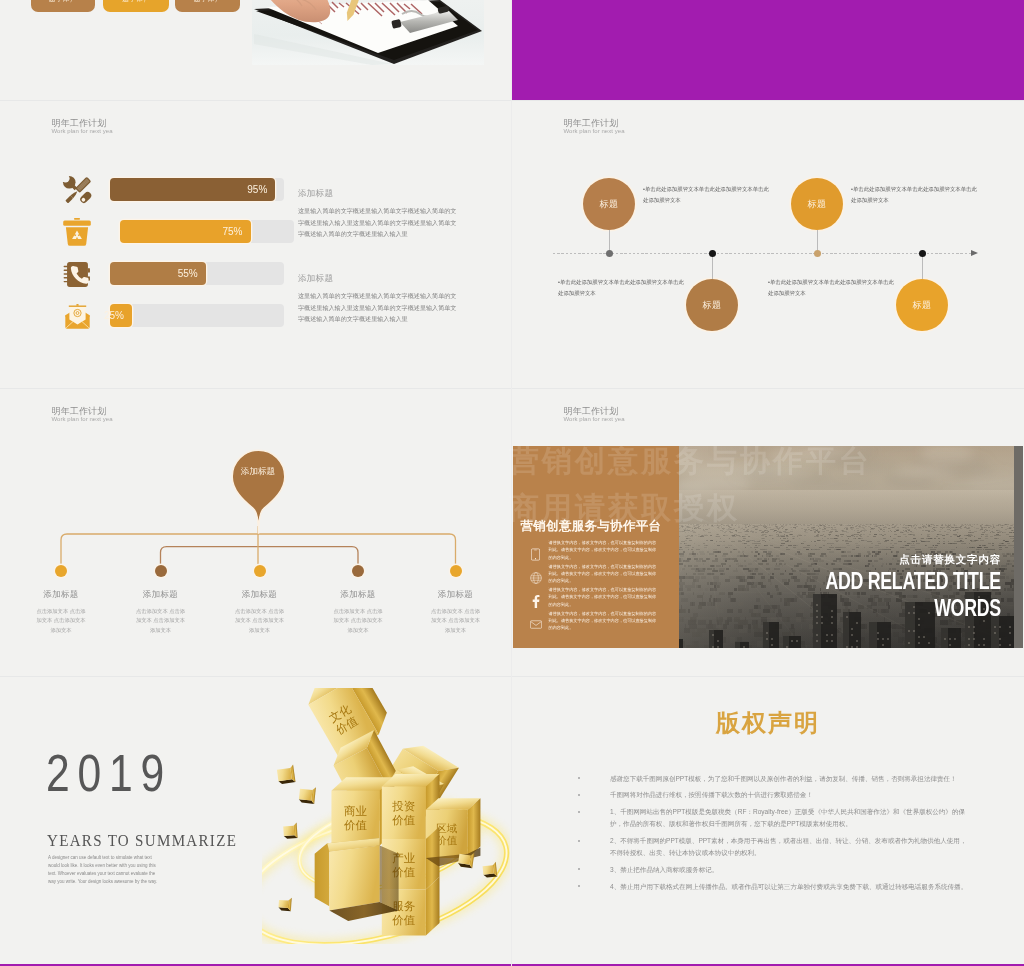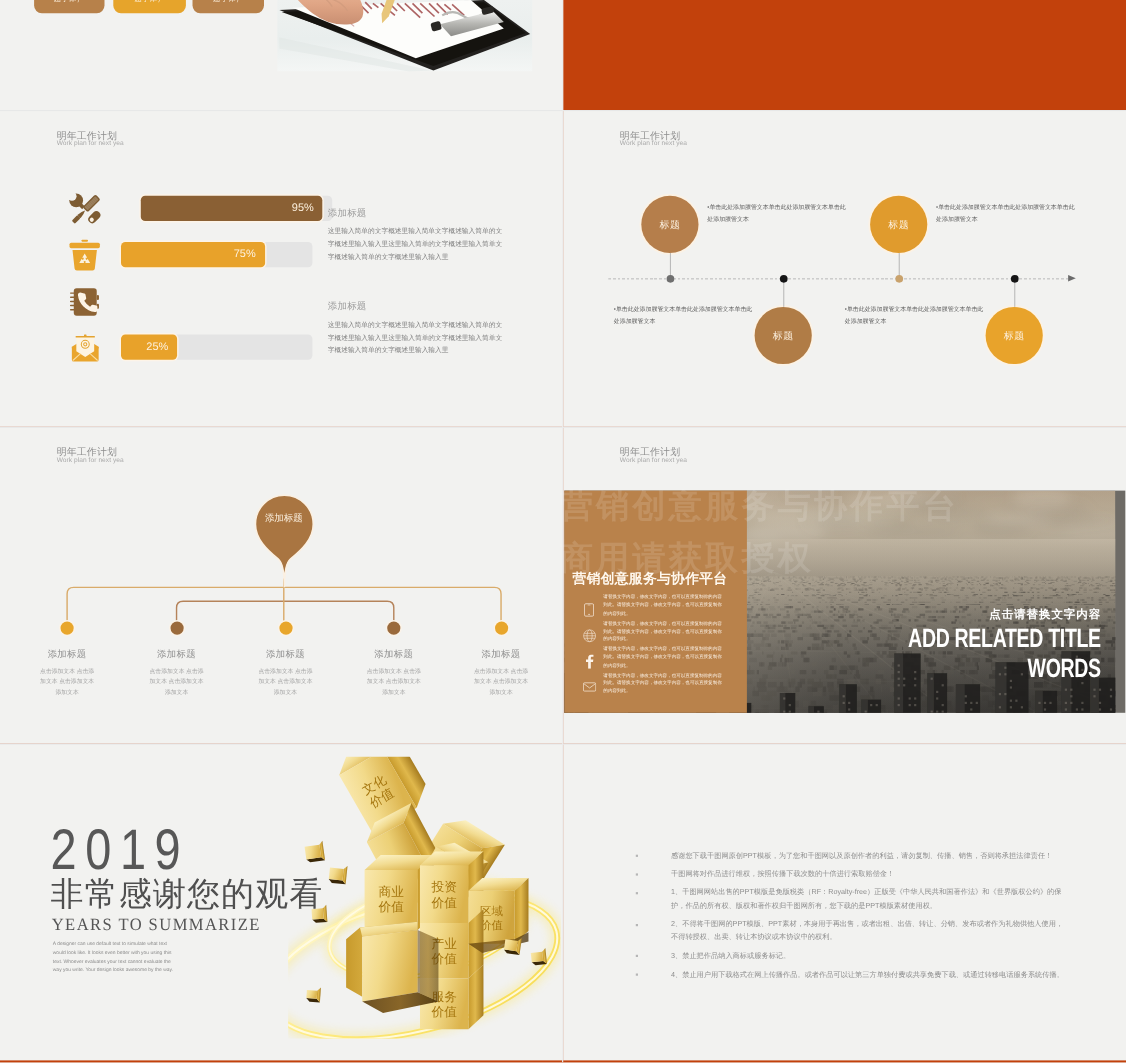--- a/index.html
+++ b/index.html
@@ -1,21 +1,21 @@
 <!DOCTYPE html>
 <html><head>
 <meta charset="utf-8">
 <title>PPT Template Preview</title>
 <style>
 
   *{box-sizing:border-box;}
   html,body{margin:0;padding:0;background:#f2f2f0;}
   body{width:1024px;height:966px;overflow:hidden;
        font-family:"Liberation Sans",sans-serif;}
-  .page{position:relative;width:1024px;height:966px;background:#c2410c;overflow:hidden;}
+  .page{position:relative;width:1024px;height:966px;background:#a21caf;overflow:hidden;}
   .slide{position:absolute;width:512px;height:288px;background:#f2f2f0;overflow:hidden;}
   .hsep{position:absolute;left:0;width:1024px;height:1px;background:#e7e8e8;}
   .vsep{position:absolute;width:1px;background:#ececec;}
   .shead{position:absolute;left:51.5px;top:17px;}
   .shead .cn{font-size:9px;color:#8d8d8d;letter-spacing:.15px;line-height:13px;}
   .shead .en{font-size:6px;color:#a9a9a9;letter-spacing:.05px;line-height:9px;margin-top:-3px;}
 
 
   
   .bar-row{position:absolute;left:110px;width:174px;height:23px;}
@@ -208,21 +208,21 @@
   <rect x="-11" y="-19" width="22" height="38" rx="11"></rect>
   <circle cx="0" cy="10" r="5.6" fill="#fbf2e4"></circle>
  </g>
 
  <g transform="translate(34,68) rotate(-135)" fill="#7d5c33">
   <rect x="-6" y="-24" width="12" height="22" rx="3"></rect>
   <path d="M-6 -2h12l-2.2 14-3.8 10-3.8-10z"></path>
  </g>
 </svg>
       </div>
-      <div class="bar-row" style="top:78px;margin-left:18px;">
+      <div class="bar-row" style="top:78px;">
         <div class="bar-track"></div>
         <div class="bar-fill" style="width:165.3px;background:#8a6034;">
           <span class="bar-pct">95%</span>
         </div>
       </div>
       <div class="bicon" style="top:116px;">
         <svg viewBox="0 0 100 100" width="30" height="30">
  <g fill="#e9a52d">
   <rect x="40" y="3" width="20" height="6" rx="2.5"></rect>
   <path d="M9 12h82a5 5 0 0 1 5 5v7a5 5 0 0 1-5 5H9a5 5 0 0 1-5-5v-7a5 5 0 0 1 5-5z"></path>
@@ -236,41 +236,47 @@
    <g transform="rotate(120)">
                 <path d="M0 -19 L7.6 -6 L3 -6 L3 2 L-3 2 L-3 -6 L-7.6 -6 Z"></path>
               </g>
    <g transform="rotate(240)">
                 <path d="M0 -19 L7.6 -6 L3 -6 L3 2 L-3 2 L-3 -6 L-7.6 -6 Z"></path>
               </g>
   </g>
  </g>
 </svg>
       </div>
-      <div class="bar-row" style="top:120px;">
+      <div class="bar-row" style="top:120px;margin-left:10px;">
         <div class="bar-track"></div>
         <div class="bar-fill" style="width:130.5px;background:#e8a22a;">
           <span class="bar-pct">75%</span>
         </div>
       </div>
       <div class="bicon" style="top:158px;">
         <svg viewBox="0 0 100 100" width="29" height="29">
  <g fill="#8c6334">
   <rect x="14" y="7" width="72" height="86" rx="9"></rect>
   <rect x="2" y="20" width="18" height="4.6" rx="2.3"></rect>
   <rect x="2" y="33" width="18" height="4.6" rx="2.3"></rect>
   <rect x="2" y="46" width="18" height="4.6" rx="2.3"></rect>
   <rect x="2" y="59" width="18" height="4.6" rx="2.3"></rect>
   <rect x="2" y="72" width="18" height="4.6" rx="2.3"></rect>
   <rect x="86" y="28" width="7" height="16" rx="3.5"></rect>
   <rect x="86" y="56" width="7" height="16" rx="3.5"></rect>
  </g>
  <path fill="#fdf4e6" d="M34.5 20.5c-4.4 0-7.8 3.6-7.4 8 1.2 14 7.4 26 17.2 35.8 9.8 9.8 21.8 16 35.8 17.2 4.4.4 8-3 8-7.4v-9.3a4 4 0 0 0-3.2-3.9l-11-2.2a4 4 0 0 0-3.8 1.1l-5 5a48 48 0 0 1-18.3-18.3l5-5a4 4 0 0 0 1.1-3.8l-2.2-11a4 4 0 0 0-3.9-3.2z"></path>
 </svg>
       </div>
+      <div class="bar-row" style="top:162px;">
+        <div class="bar-track"></div>
+        <div class="bar-fill" style="width:95.7px;background:#b07d45;">
+          <span class="bar-pct">55%</span>
+        </div>
+      </div>
       <div class="bicon" style="top:200px;">
         <svg viewBox="0 0 100 100" width="29" height="29">
 
  <path d="M8 46 L50 72 L92 46 V86 a6 6 0 0 1-6 6 H14 a6 6 0 0 1-6-6 Z" fill="#e9a52d"></path>
  <path d="M8 46 L50 20 L92 46 v4 L50 76 L8 50 Z" fill="#e9a52d"></path>
 
  <path d="M22 14 h56 v46 L50 78 L22 60 Z" fill="#fdf4e2"></path>
 
  <g fill="none" stroke="#e3a331" stroke-width="3.2">
   <circle cx="50" cy="38" r="12.5"></circle>
@@ -281,21 +287,21 @@
   <path d="M12 88 L34 68"></path>
   <path d="M88 88 L66 68"></path>
  </g>
 
  <path d="M20 12 h60 v5 h-60 z" fill="#e3a331"></path>
  <rect x="46" y="7" width="8" height="6" rx="2" fill="#e3a331"></rect>
 </svg>
       </div>
       <div class="bar-row" style="top:204px;">
         <div class="bar-track"></div>
-        <div class="bar-fill" style="width:51px;background:#e8a22a;">
+        <div class="bar-fill" style="width:22px;background:#e8a22a;">
           <span class="bar-pct">25%</span>
         </div>
       </div>
  <div class="btxt" style="top:87px;">
         <div class="t">添加标题</div>
         <div class="b">这里输入简单的文字概述里输入简单文字概述输入简单的文字概述里输入输入里这里输入简单的文字概述里输入简单文字概述输入简单的文字概述里输入输入里</div>
       </div>
       <div class="btxt" style="top:172px;">
         <div class="t">添加标题</div>
         <div class="b">这里输入简单的文字概述里输入简单文字概述输入简单的文字概述里输入输入里这里输入简单的文字概述里输入简单文字概述输入简单的文字概述里输入输入里</div>
@@ -712,21 +718,20 @@
         </div>
  </div>
  <div class="city-ov" style="top:164px;">
    <div class="cn">点击请替换文字内容</div>
    <div class="en">ADD RELATED TITLE</div>
    <div class="en">WORDS</div>
  </div>
 </div>
 <div class="slide" style="left:0px;top:676px;">
  <div class="th-year">2019</div>
- <div class="th-cn">非常感谢您的观看</div>
  <div class="th-en">YEARS TO SUMMARIZE</div>
  <div class="th-body">A designer can use default text to simulate what text would look like. It looks even better with you using this text. Whoever evaluates your text cannot evaluate the way you write. Your design looks awesome by the way.</div>
  <div class="gold"><svg class="gold-svg" width="248" height="256" viewBox="0 0 224 244">
           <defs>
  <linearGradient id="gF" x1="0" y1="0" x2="1" y2=".25">
   <stop offset="0" stop-color="#f9e8ae"></stop>
               <stop offset=".45" stop-color="#f2da8a"></stop>
   <stop offset="1" stop-color="#dcb44d"></stop>
             </linearGradient>
  <linearGradient id="gF2" x1="0" y1="0" x2="1" y2=".25">
@@ -852,20 +857,21 @@
             </g>
             <g transform="translate(10,202) rotate(4)">
               <polygon points="0,7 9,7 12,10 3,10" fill="#3a2707"></polygon>
               <polygon points="9,0 12,-3 12,10 9,7" fill="url(#gS)"></polygon>
               <polygon points="0,0 9,0 9,7 0,7" fill="url(#gF)"></polygon>
             </g>
           </g>
         </svg></div>
 </div>
 <div class="slide" style="left:512px;top:676px;">
+ <div class="cp-title">版权声明</div>
  <div class="cp-list">
         <div class="cp-item">感谢您下载千图网原创PPT模板，为了您和千图网以及原创作者的利益，请勿复制、传播、销售，否则将承担法律责任！</div>
         <div class="cp-item">千图网将对作品进行维权，按照传播下载次数的十倍进行索取赔偿金！</div>
         <div class="cp-item">1、千图网网站出售的PPT模版是免版税类（RF：Royalty-free）正版受《中华人民共和国著作法》和《世界版权公约》的保护，作品的所有权、版权和著作权归千图网所有，您下载的是PPT模版素材使用权。</div>
         <div class="cp-item">2、不得将千图网的PPT模版、PPT素材，本身用于再出售，或者出租、出借、转让、分销、发布或者作为礼物供他人使用，不得转授权、出卖、转让本协议或本协议中的权利。</div>
         <div class="cp-item">3、禁止把作品纳入商标或服务标记。</div>
         <div class="cp-item">4、禁止用户用下载格式在网上传播作品。或者作品可以让第三方单独付费或共享免费下载、或通过转移电话服务系统传播。</div>
       </div>
 </div>
 <div class="wm-text" style="left:509px;top:437px;width:520px;font-size:30px;color:rgba(255,255,255,0.13);">

